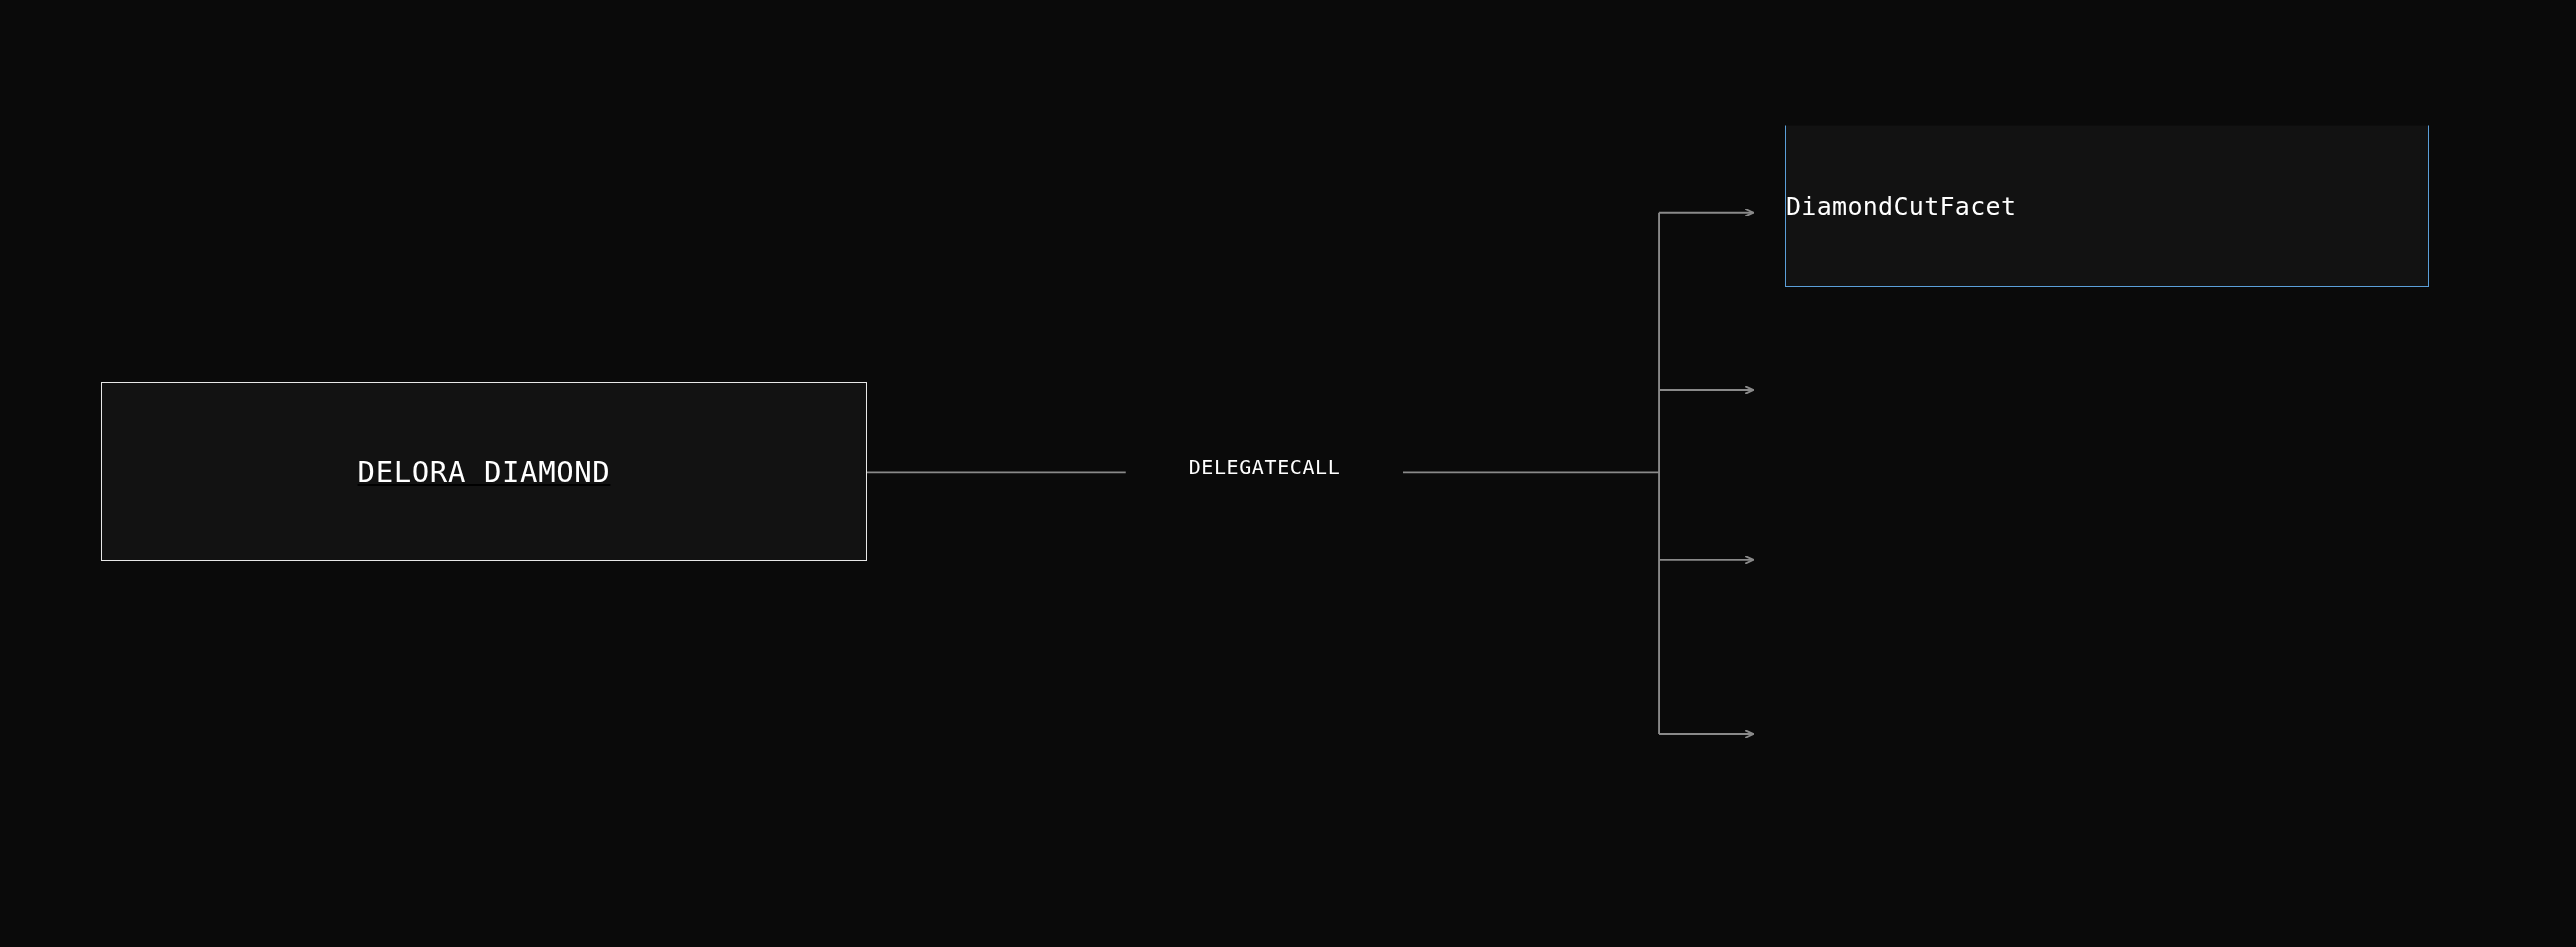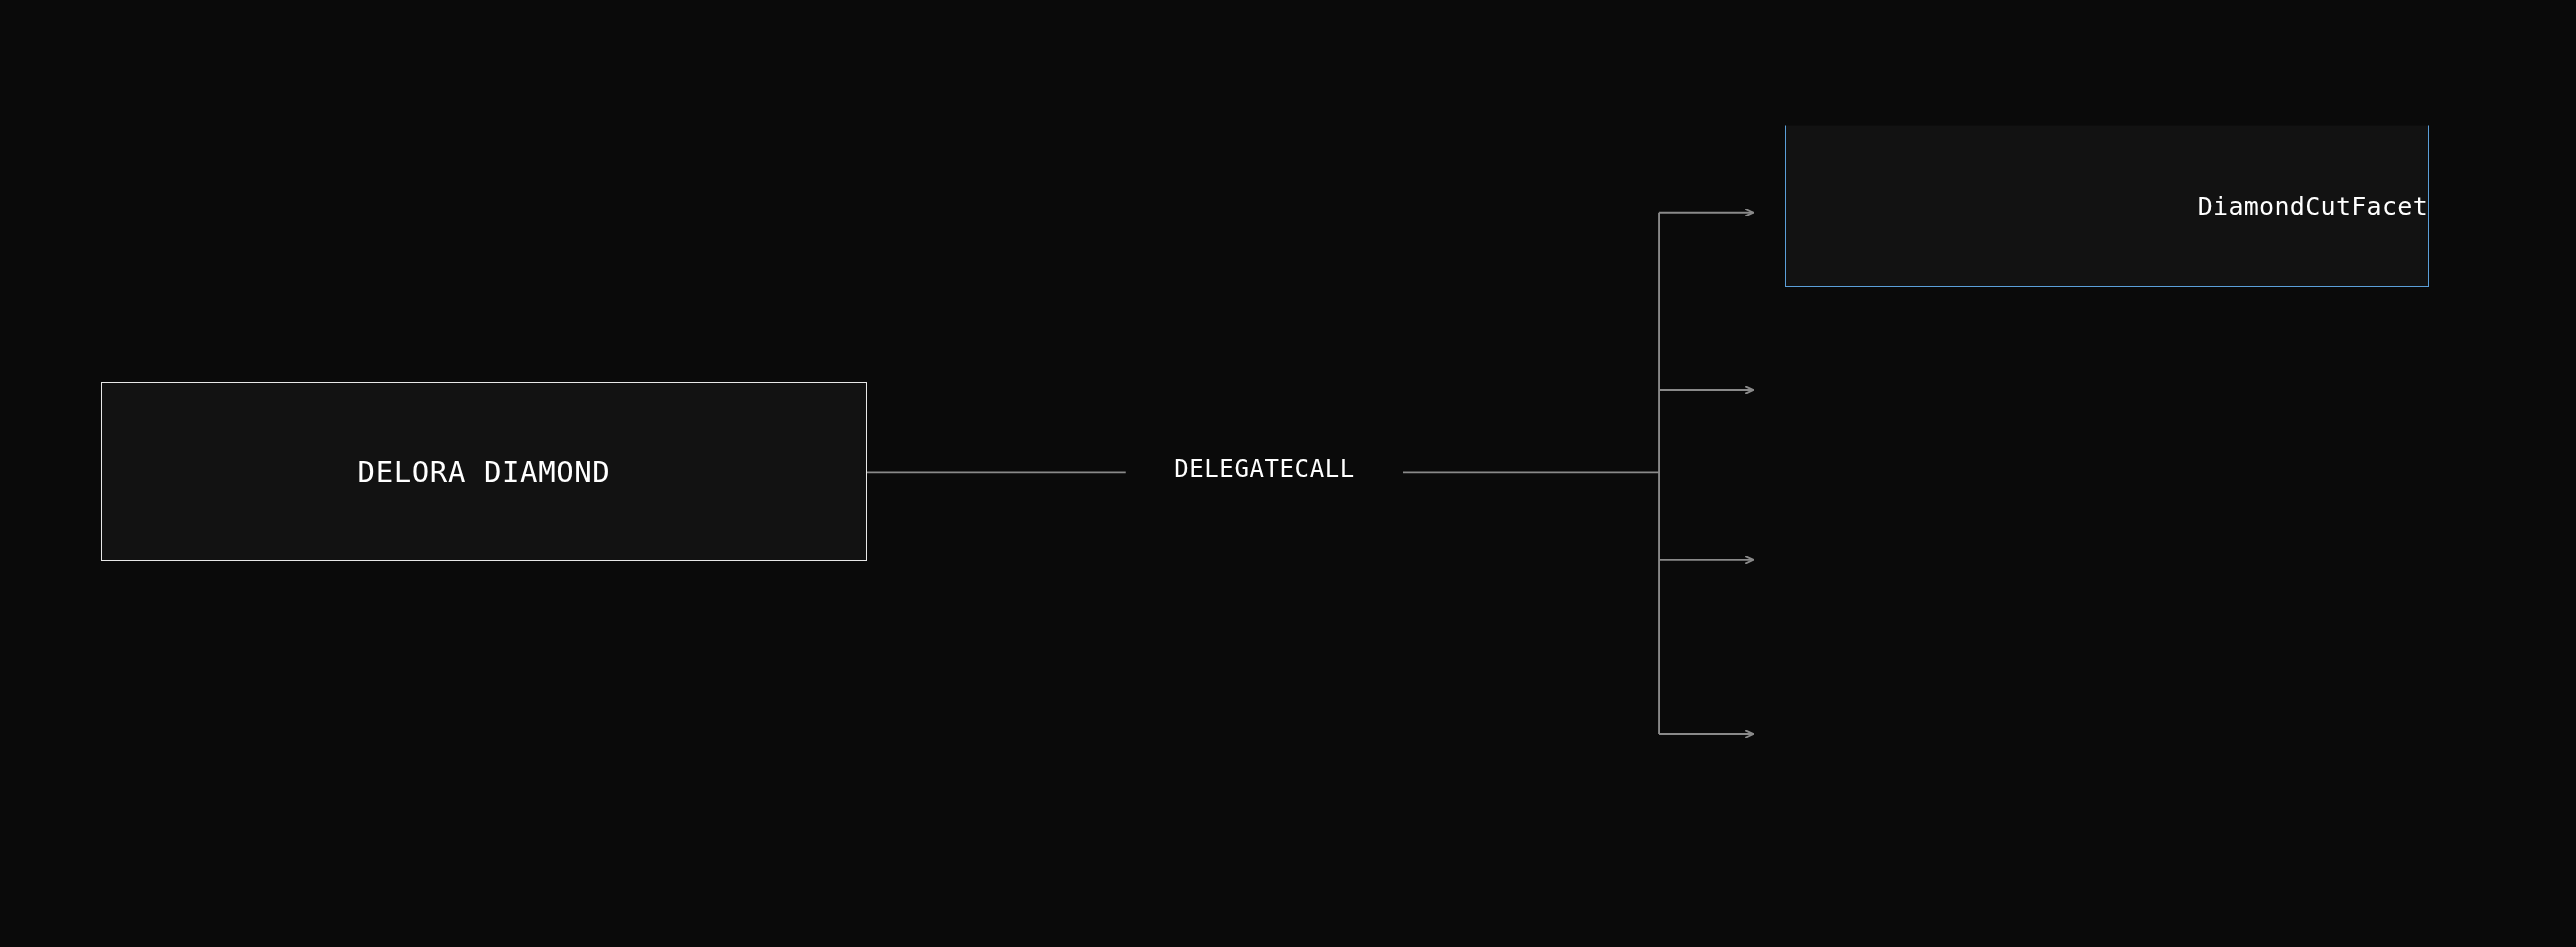--- a/index.html
+++ b/index.html
@@ -30,62 +30,63 @@
     left: 101px;
     top: 382px;
     width: 766px;
     height: 179px;
     box-sizing: border-box;
     background: #121212;
     border: 1.9px solid #e8e8e8;
     display: flex;
     align-items: center;
     justify-content: center;
+    text-decoration: underline;
   }
   .node-root .node-label {
     color: #ffffff;
     font-size: 29px;
     letter-spacing: 0.6px;
     white-space: nowrap;
   }
 
   
   .node-facet {
     position: absolute;
     left: 1785px;
     width: 644px;
     height: 162px;
     box-sizing: border-box;
     background: #121212;
     border: 1.9px solid #5b9fd9;
     border-top-color: #0d0d0d;
     display: flex;
     align-items: center;
-    justify-content: flex-end;
+    justify-content: flex-start;
   }
   .node-facet .node-label {
     color: #ffffff;
     font-size: 25px;
     letter-spacing: 0.3px;
     white-space: nowrap;
   }
   #facet-0 { top: 125px; }
   #facet-1 { top: 316px; }
   #facet-2 { top: 494px; }
   #facet-3 { top: 672px; }
 
   
   .edge-label {
     position: absolute;
     left: 1126px;
     top: 452px;
     width: 277px;
     text-align: center;
     color: #ffffff;
-    font-size: 24px;
+    font-size: 20px;
     letter-spacing: 0.6px;
     white-space: nowrap;
     background: #0a0a0a;
     padding: 2.5px 0;
   }
 </style>
 </head>
 <body>
 
 <div id="canvas">

